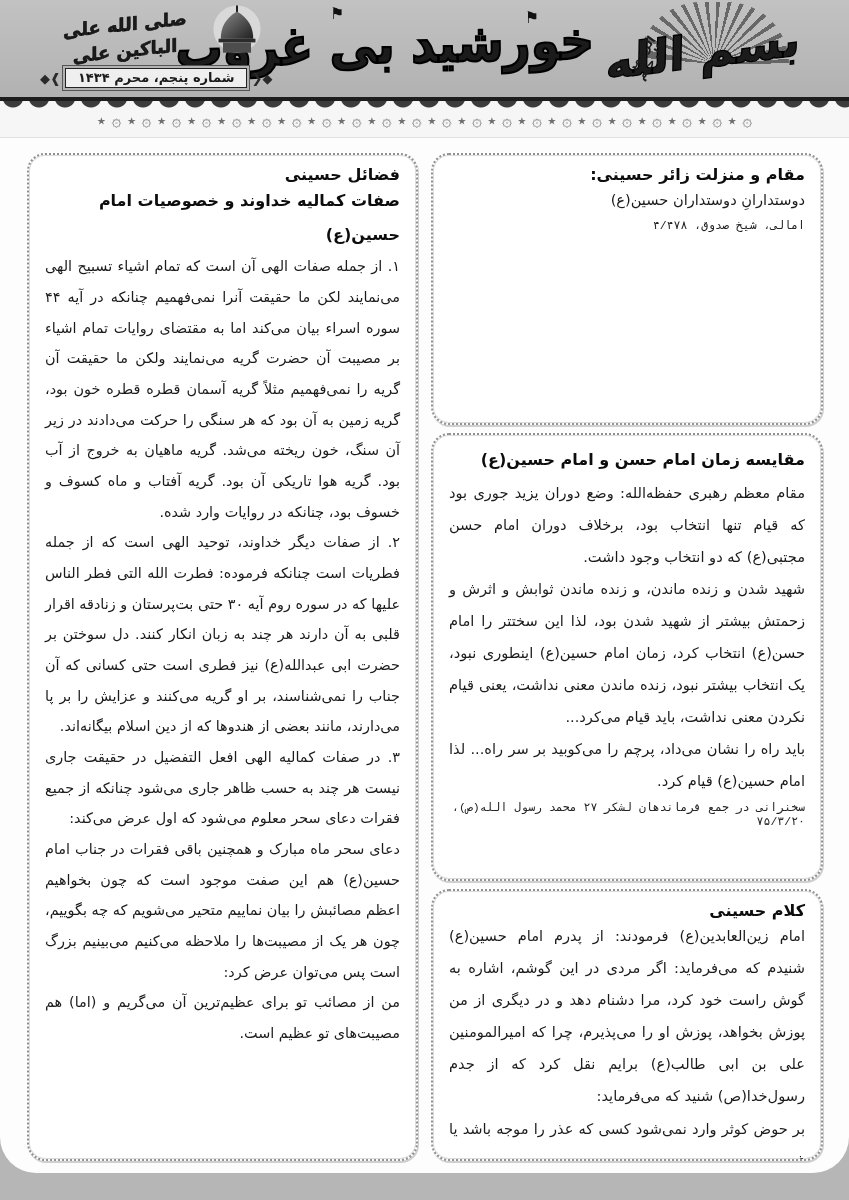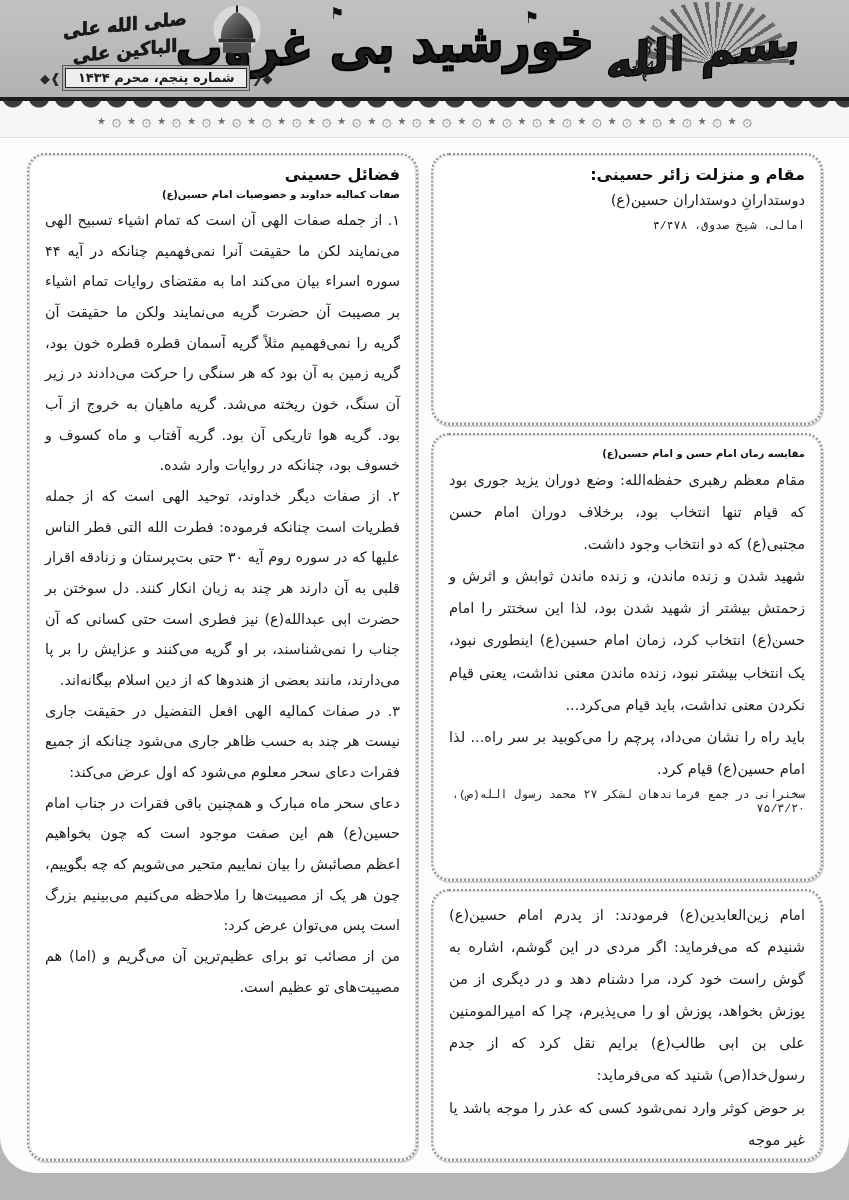--- a/index.html
+++ b/index.html
@@ -122,21 +122,21 @@
   }
   .box-1{height:272px;}
   .box-2{height:448px;}
   .box-3{height:272px;}
   .box-left{height:1008px;}
   .box h2{
     margin:2px 0 0;
     font-size:16px;font-weight:bold;color:#0d0d0d;
   }
   .box h3{
-    margin:0;font-size:10px;font-weight:bold;color:#0d0d0d;
+    margin:0;font-size:16px;font-weight:bold;color:#0d0d0d;
     line-height:2.1;
   }
   .box p{
     margin:0;
     font-size:14.6px;line-height:2.2;
     text-align:justify;
   }
   .box-left p{line-height:2.13;font-size:14.4px;}
   .arabic{font-size:15px;}
   .source{
@@ -199,20 +199,21 @@
 
     <article class="box box-2">
       <h3>مقایسه زمان امام حسن و امام حسین(ع)</h3>
       <p>مقام معظم رهبری حفظه‌الله: وضع دوران یزید جوری بود که قیام تنها انتخاب بود، برخلاف دوران امام حسن مجتبی(ع) که دو انتخاب وجود داشت.</p>
       <p>شهید شدن و زنده ماندن، و زنده ماندن ثوابش و اثرش و زحمتش بیشتر از شهید شدن بود، لذا این سختتر را امام حسن(ع) انتخاب کرد، زمان امام حسین(ع) اینطوری نبود، یک انتخاب بیشتر نبود، زنده ماندن معنی نداشت، یعنی قیام نکردن معنی نداشت، باید قیام می‌کرد...</p>
       <p>باید راه را نشان می‌داد، پرچم را می‌کوبید بر سر راه... لذا امام حسین(ع) قیام کرد.</p>
       <div class="source">سخنرانی در جمع فرماندهان لشکر ۲۷ محمد رسول الله(ص)، ۷۵/۳/۲۰</div>
     </article>
 
     <article class="box box-3">
+      <h2>کلام حسینی</h2>
       <p>امام زین‌العابدین(ع) فرمودند: از پدرم امام حسین(ع) شنیدم که می‌فرماید: اگر مردی در این گوشم، اشاره به گوش راست خود کرد، مرا دشنام دهد و در دیگری از من پوزش بخواهد، پوزش او را می‌پذیرم، چرا که امیرالمومنین علی بن ابی طالب(ع) برایم نقل کرد که از جدم رسول‌خدا(ص) شنید که می‌فرماید:</p>
       <p>بر حوض کوثر وارد نمی‌شود کسی که عذر را موجه باشد یا غیر موجه</p>
 
     </article>
   </section>
 
   <section class="col col-left">
     <article class="box box-left">
       <h2>فضائل حسینی</h2>
       <h3>صفات کمالیه خداوند و خصوصیات امام حسین(ع)</h3>

